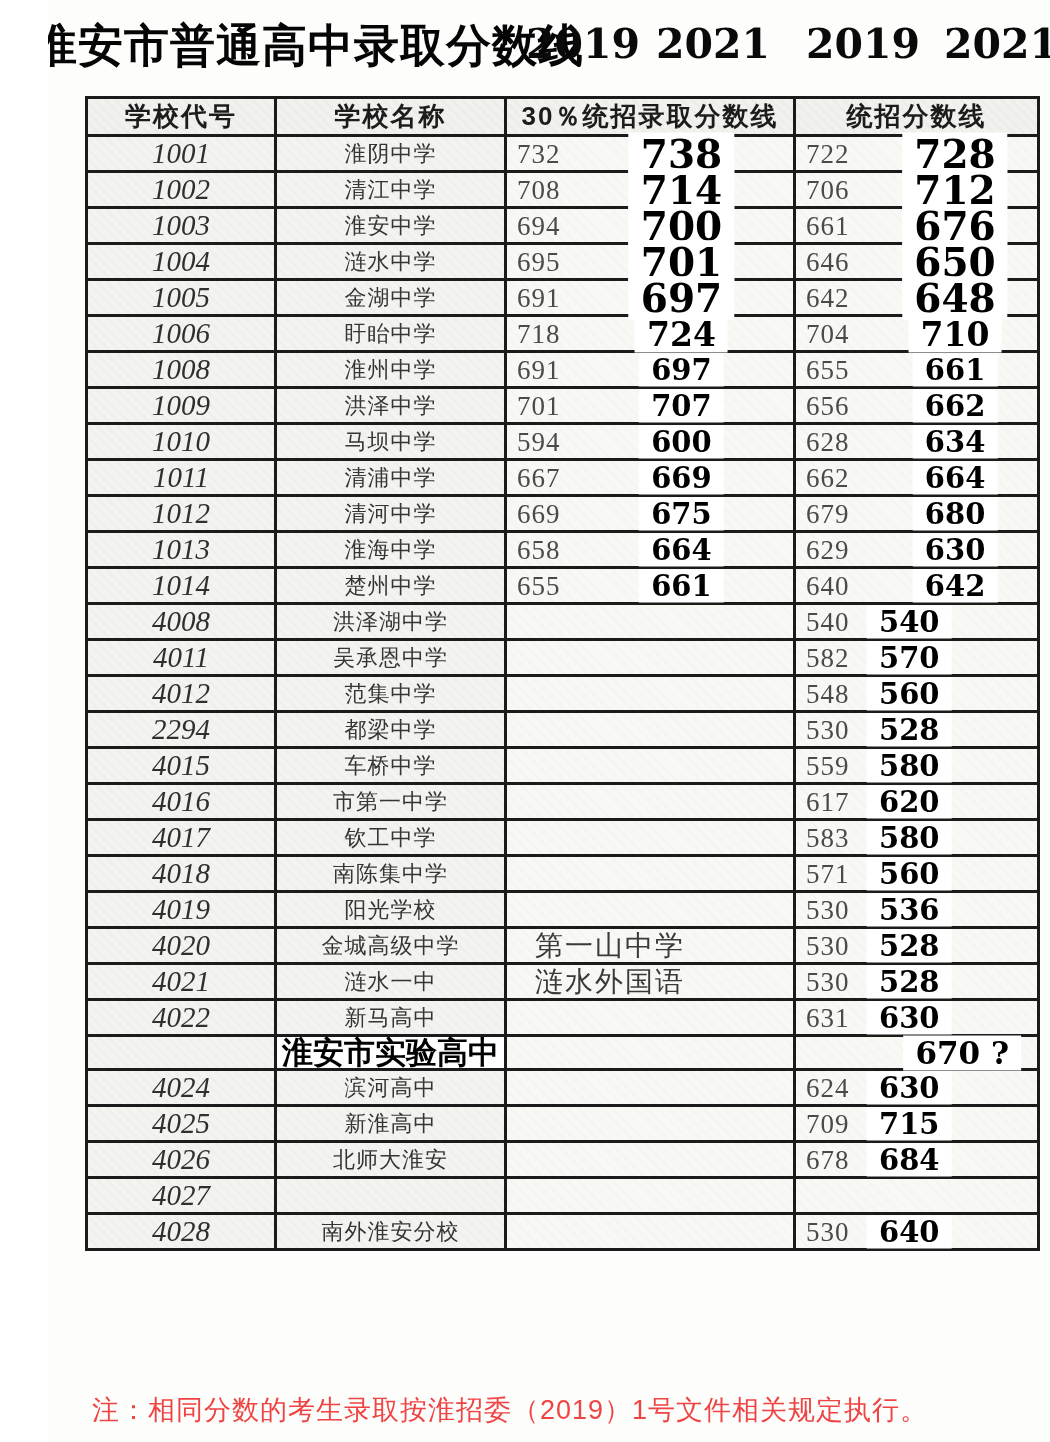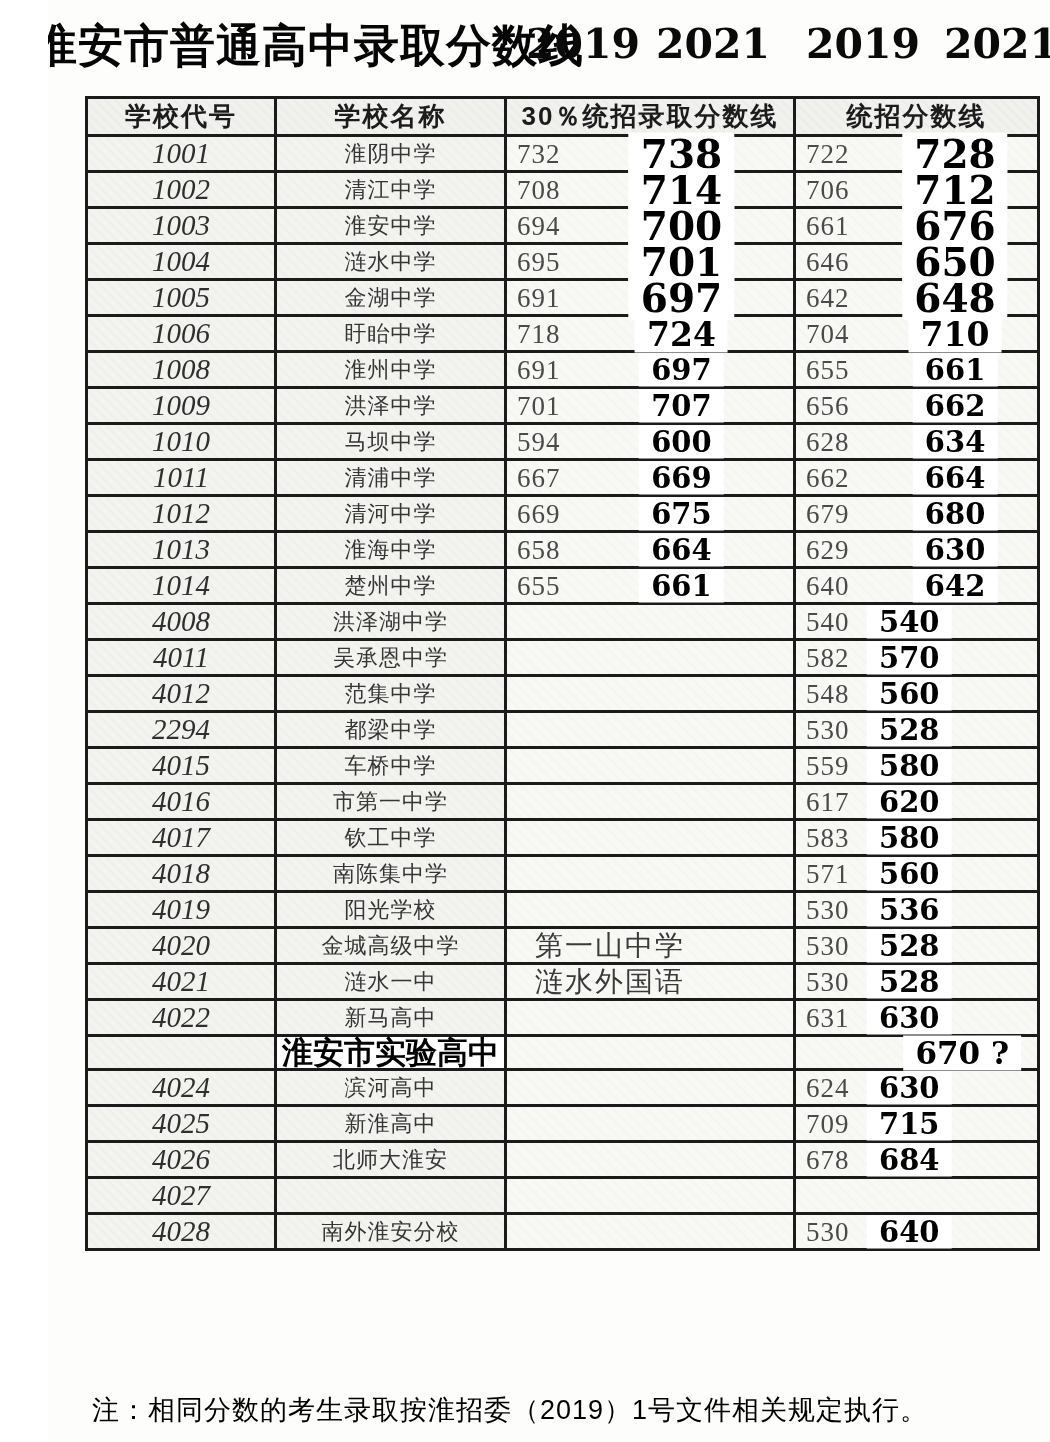--- a/index.html
+++ b/index.html
@@ -82,21 +82,21 @@
   td.c-s30 .v21 {left:61%;}
   td.c-s   .v21 {left:66%;}
   tr.grp-b td.c-s .v21 {left:47%;}
   tr.exp   td.c-s .v21 {left:69%; font-size:31px;}
   tr.xl .v21 {font-size:39px;}
   tr.lg .v21 {font-size:33px;}
 
   
   .footnote {
     position:absolute; left:44px; top:1392px;
-    font-size:27px; color:#000000; letter-spacing:1px; white-space:nowrap;
+    font-size:27px; color:#ef4444; letter-spacing:1px; white-space:nowrap;
   }
 </style>
 </head>
 <body>
 
 <div class="page">
 
   <div class="title-main">淮安市普通高中录取分数线</div>
   <div class="title-year y0">2019</div>
   <div class="title-year y1">2021</div>

